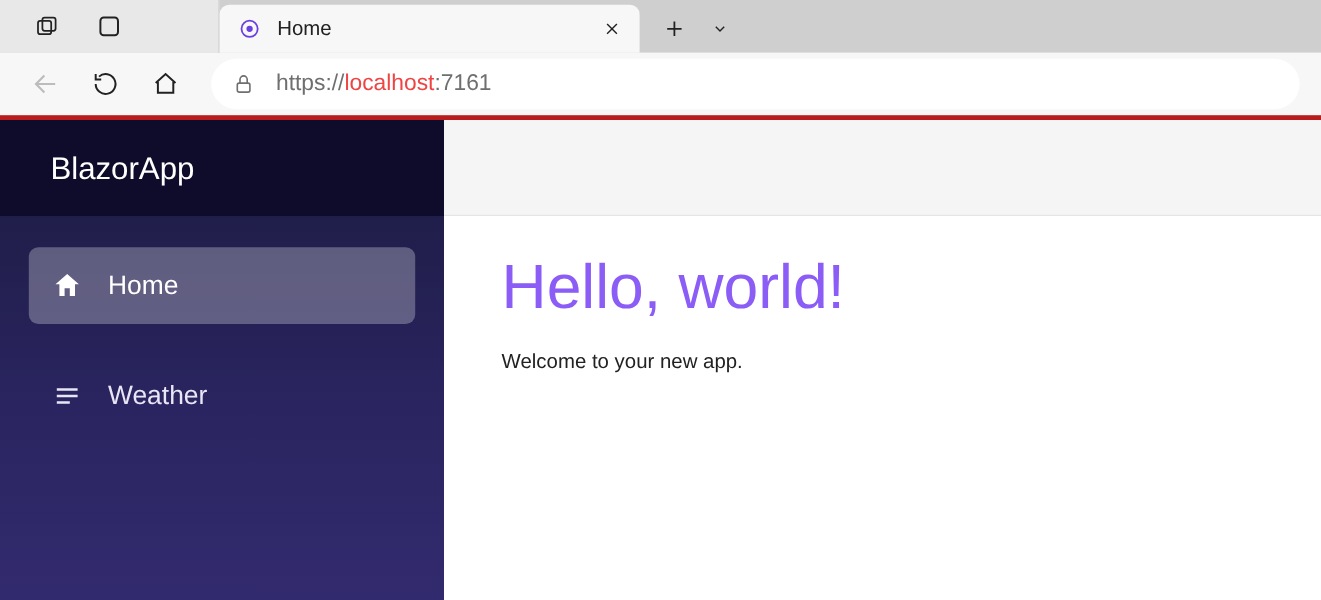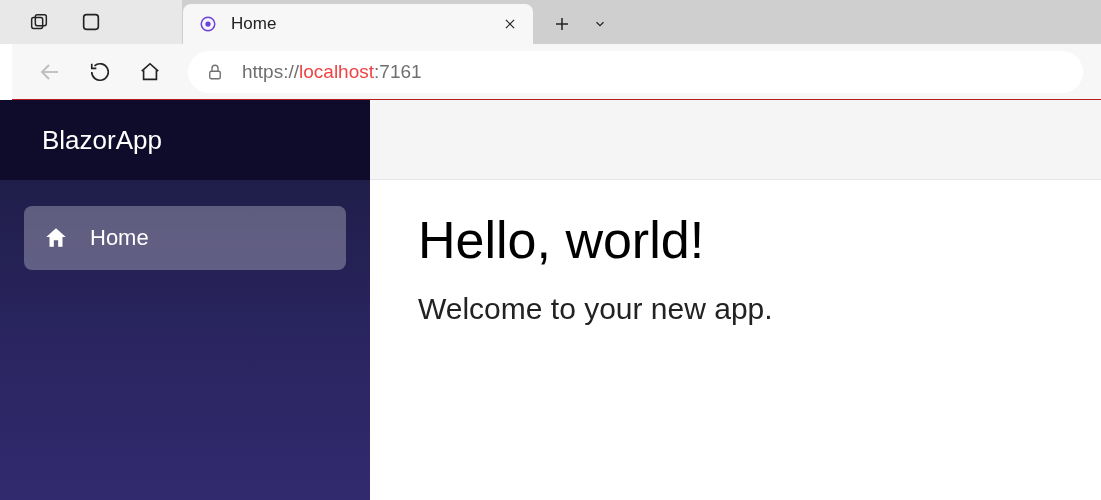--- a/index.html
+++ b/index.html
@@ -47,22 +47,21 @@
     color:#333;
   }
 
   .toolbar {
     height: 56px;
     background: #f7f7f7;
     display: flex;
     align-items: center;
     padding: 0 18px;
     gap: 10px;
-    border-bottom: 1px solid #b91c1c;
-    margin-left: 12px;
+    border-bottom: 4px solid #b91c1c;
   }
   .tool-ico {
     width: 40px; height: 40px; display:flex; align-items:center; justify-content:center;
     color:#222;
   }
   .tool-ico.disabled { color: #bcbcbc; }
   .addr-bar {
     flex: 1;
     height: 42px;
     background: #fff;
@@ -134,25 +133,25 @@
     height: 80px;
     background: #f5f5f5;
     border-bottom: 1px solid #e5e5e5;
   }
   .content-inner {
     padding: 30px 48px;
   }
   .content-inner h1 {
     font-size: 52px;
     font-weight: 400;
-    color: #000000;
+    color: #8b5cf6;
     margin-bottom: 22px;
   }
   .content-inner p {
-    font-size: 30px;
+    font-size: 17px;
     color: #222;
   }
 
   svg { display:block; }
 </style>
 </head>
 <body>
 
 <div class="tab-strip">
   <div class="tab-strip-left">
@@ -241,20 +240,30 @@
       <div class="nav-item active">
         <span class="nav-ico">
           <svg width="26" height="26" viewBox="0 0 24 24" fill="#fff">
             <path d="M12 3 L3 11 H6 V20 H10 V14 H14 V20 H18 V11 H21 Z"></path>
           </svg>
         </span>
         <span>Home</span>
       </div>
 
 
+      <div class="nav-item">
+        <span class="nav-ico">
+          <svg width="26" height="26" viewBox="0 0 24 24" stroke="#e8e6f6" stroke-width="2">
+            <line x1="4" y1="7" x2="20" y2="7"></line>
+            <line x1="4" y1="12" x2="20" y2="12"></line>
+            <line x1="4" y1="17" x2="14" y2="17"></line>
+          </svg>
+        </span>
+        <span>Weather</span>
+      </div>
 
     </nav>
   </aside>
 
   <main class="content">
     <div class="top-row"></div>
     <div class="content-inner">
       <h1>Hello, world!</h1>
       <p>Welcome to your new app.</p>
     </div>

